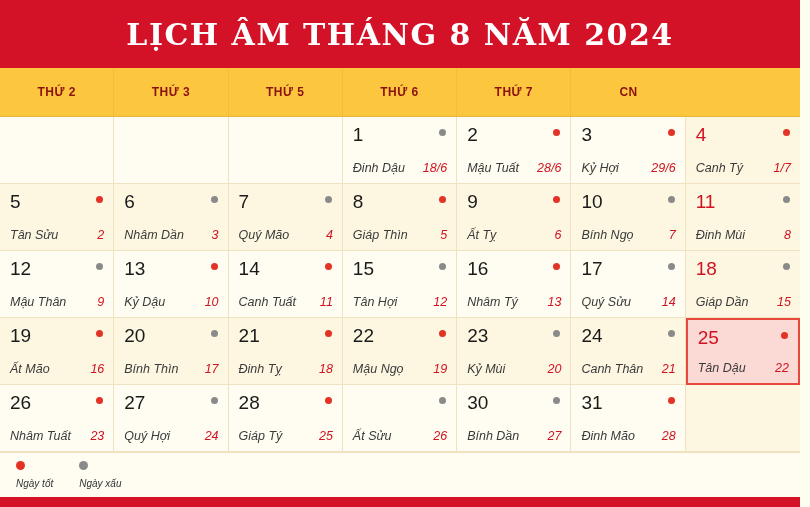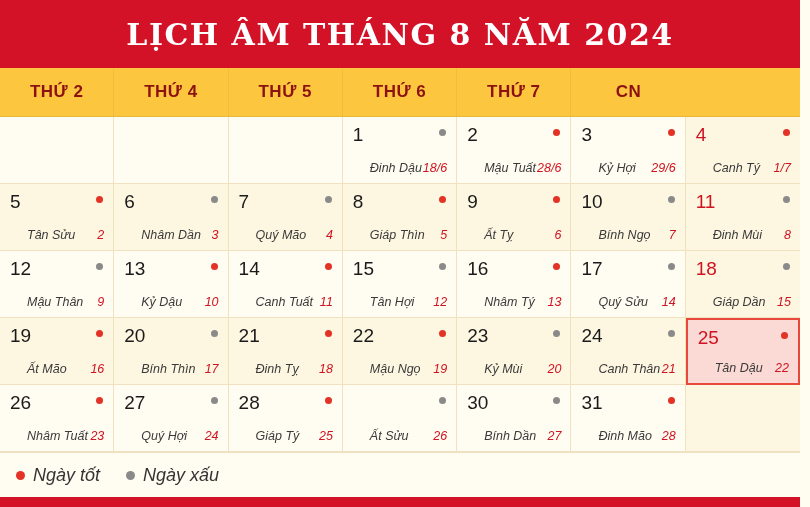--- a/index.html
+++ b/index.html
@@ -45,21 +45,21 @@
     grid-template-columns: repeat(7, 1fr);
     background: #fcc63f;
     height: 48px;
     flex: none;
     border-bottom: 1px solid #e8b73a;
   }
   .weekday {
     display: flex;
     align-items: center;
     justify-content: center;
-    font-size: 17px;
+    font-size: 12px;
     font-weight: bold;
     color: #8c1111;
     letter-spacing: 0.5px;
     border-right: 1px solid #f0bd3c;
     box-sizing: border-box;
   }
   .weekday:last-child { border-right: none; }
   
   .grid {
     display: grid;
@@ -86,21 +86,21 @@
   }
   .solar {
     font-size: 19px;
     color: #1a1a1a;
     line-height: 1;
     font-weight: normal;
   }
   .cell.sun .solar { color: #cf1322; }
   .lunar-name {
     position: absolute;
-    left: 27px;
+    left: 10px;
     bottom: 8px;
     font-size: 12.5px;
     font-style: italic;
     color: #3a3a3a;
     white-space: nowrap;
     margin-top: 44px;
   }
   .lunar-num {
     position: absolute;
     right: 9px;
@@ -125,25 +125,26 @@
     flex: none;
     display: flex;
     align-items: center;
     padding-left: 16px;
     gap: 26px;
     background: #fffdf1;
     border-top: 1px solid #f0e2c0;
   }
   .legend-item {
     display: flex;
-    align-items: center;
+    align-items: flex-start;
     gap: 8px;
-    font-size: 18px;
+    font-size: 10px;
     font-style: italic;
     color: #333333;
+    flex-direction: column;
   }
   .legend-dot {
     width: 9px;
     height: 9px;
     border-radius: 50%;
     display: inline-block;
   }
   .legend-dot.good { background: #e33226; }
   .legend-dot.bad { background: #8a8a8a; }
   .footer-bar {
@@ -156,21 +157,21 @@
 <body>
 
 <div class="calendar">
 
   <div class="header">
     <div class="header-title">LỊCH ÂM THÁNG 8 NĂM 2024</div>
   </div>
 
   <div class="weekdays" id="weekday-row">
       <div class="weekday">THỨ 2</div>
-      <div class="weekday">THỨ 4</div>
+      <div class="weekday">THỨ 3</div>
       <div class="weekday">THỨ 5</div>
       <div class="weekday">THỨ 6</div>
       <div class="weekday">THỨ 7</div>
       <div class="weekday">CN</div>
     </div>
 
   <div class="grid" id="calendar-grid">
       <div class="cell empty"></div>
       <div class="cell empty"></div>
       <div class="cell empty"></div>

